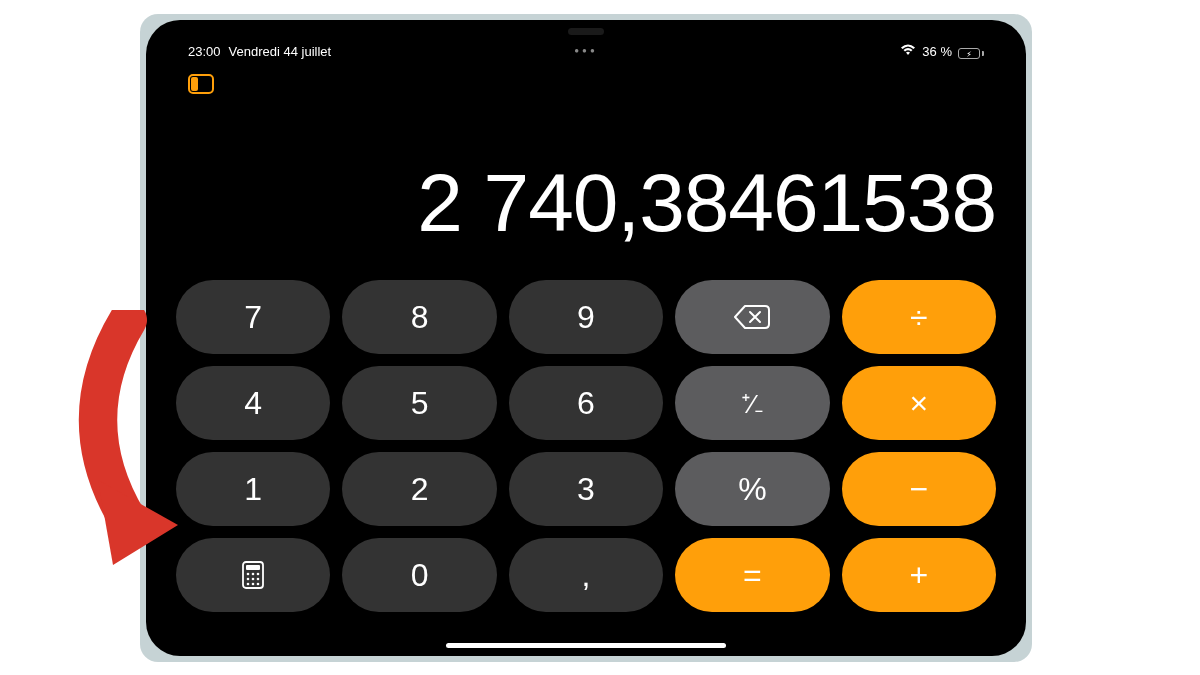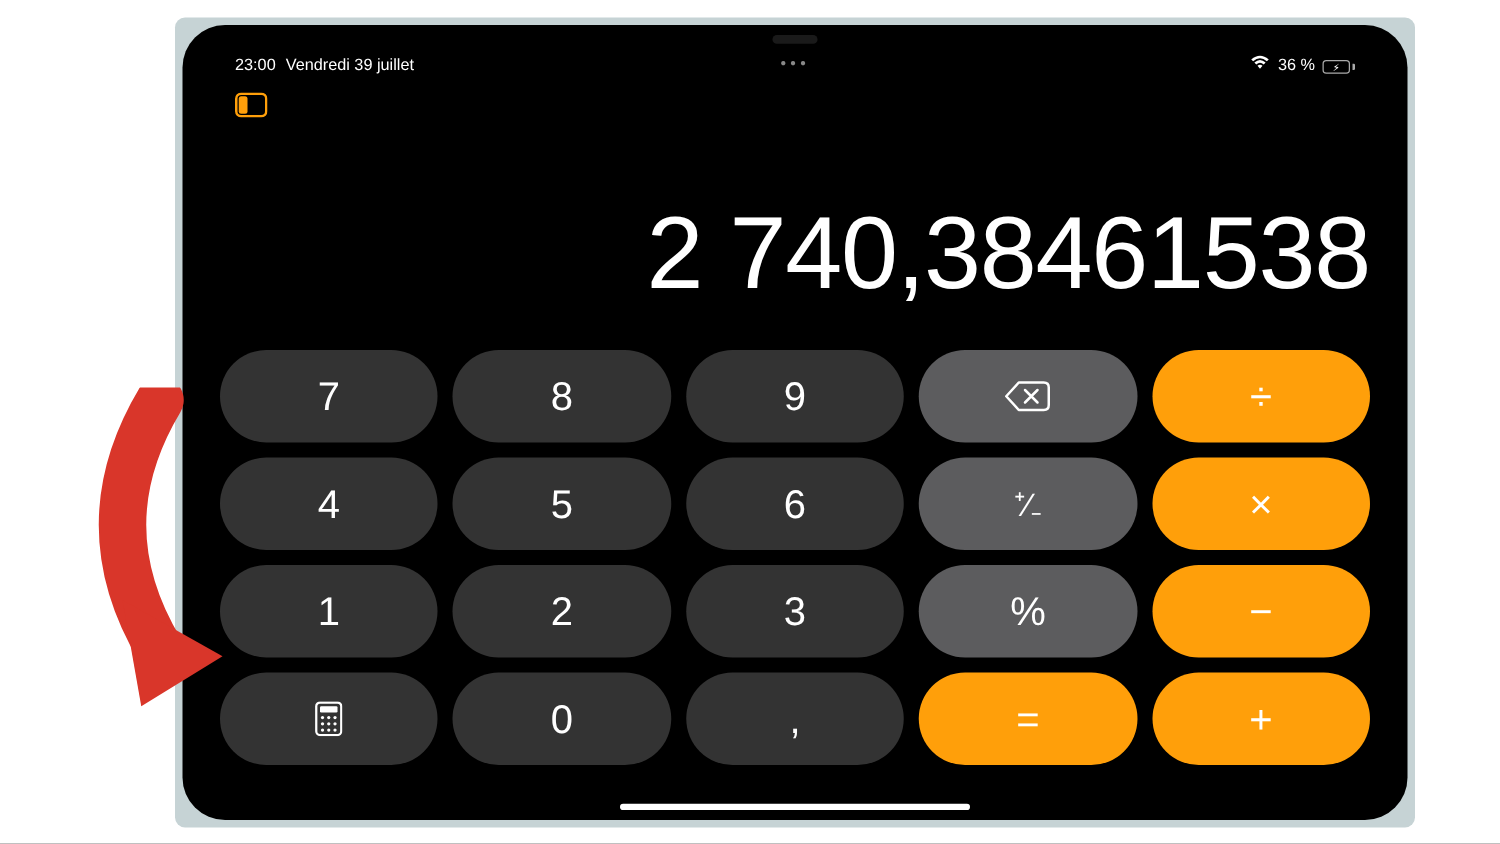--- a/index.html
+++ b/index.html
@@ -8,24 +8,24 @@
     height: 675px;
     background: #fff;
     font-family: -apple-system, "Helvetica Neue", Arial, sans-serif;
     position: relative;
     overflow: hidden;
   }
   .ipad {
     position: absolute;
     left: 140px;
     top: 14px;
-    width: 992px;
+    width: 892px;
     height: 648px;
     background: #c6d3d5;
-    border-radius: 8px;
+    border-radius: 18px;
     padding: 6px;
   }
   .screen {
     width: 100%;
     height: 100%;
     background: #000;
     border-radius: 34px;
     position: relative;
     overflow: hidden;
     padding: 0 18px;
@@ -169,21 +169,21 @@
 <body>
 
 <div class="ipad">
   <div class="screen">
 
     <div class="camera"></div>
 
     <div class="status-bar">
       <div class="status-left">
         <span>23:00</span>
-        <span>Vendredi 39 juillet</span>
+        <span>Vendredi 44 juillet</span>
       </div>
       <div class="status-right">
         <span>
           <svg width="16" height="12" viewBox="0 0 16 12">
               <path d="M8 11 L6 8.5 Q8 7 10 8.5 Z M3.5 6 Q8 2 12.5 6 L11 7.5 Q8 5 5 7.5 Z M1 3.5 Q8 -2.5 15 3.5 L13.5 5 Q8 0 2.5 5 Z" fill="#fff"></path>
             </svg>
         </span>
         <span>36 %</span>
         <span class="battery">
           <span class="battery-body"><span class="battery-fill"></span><span class="battery-bolt">⚡︎</span></span>

